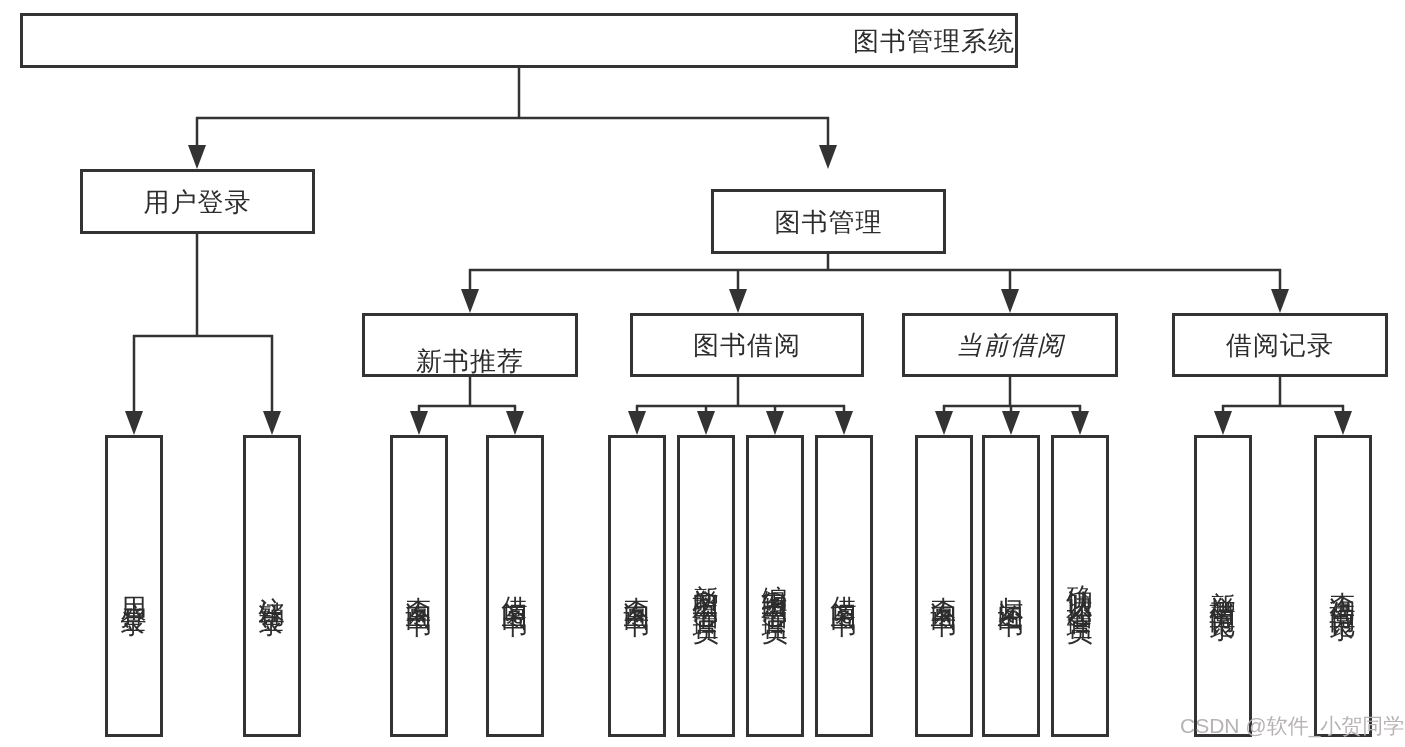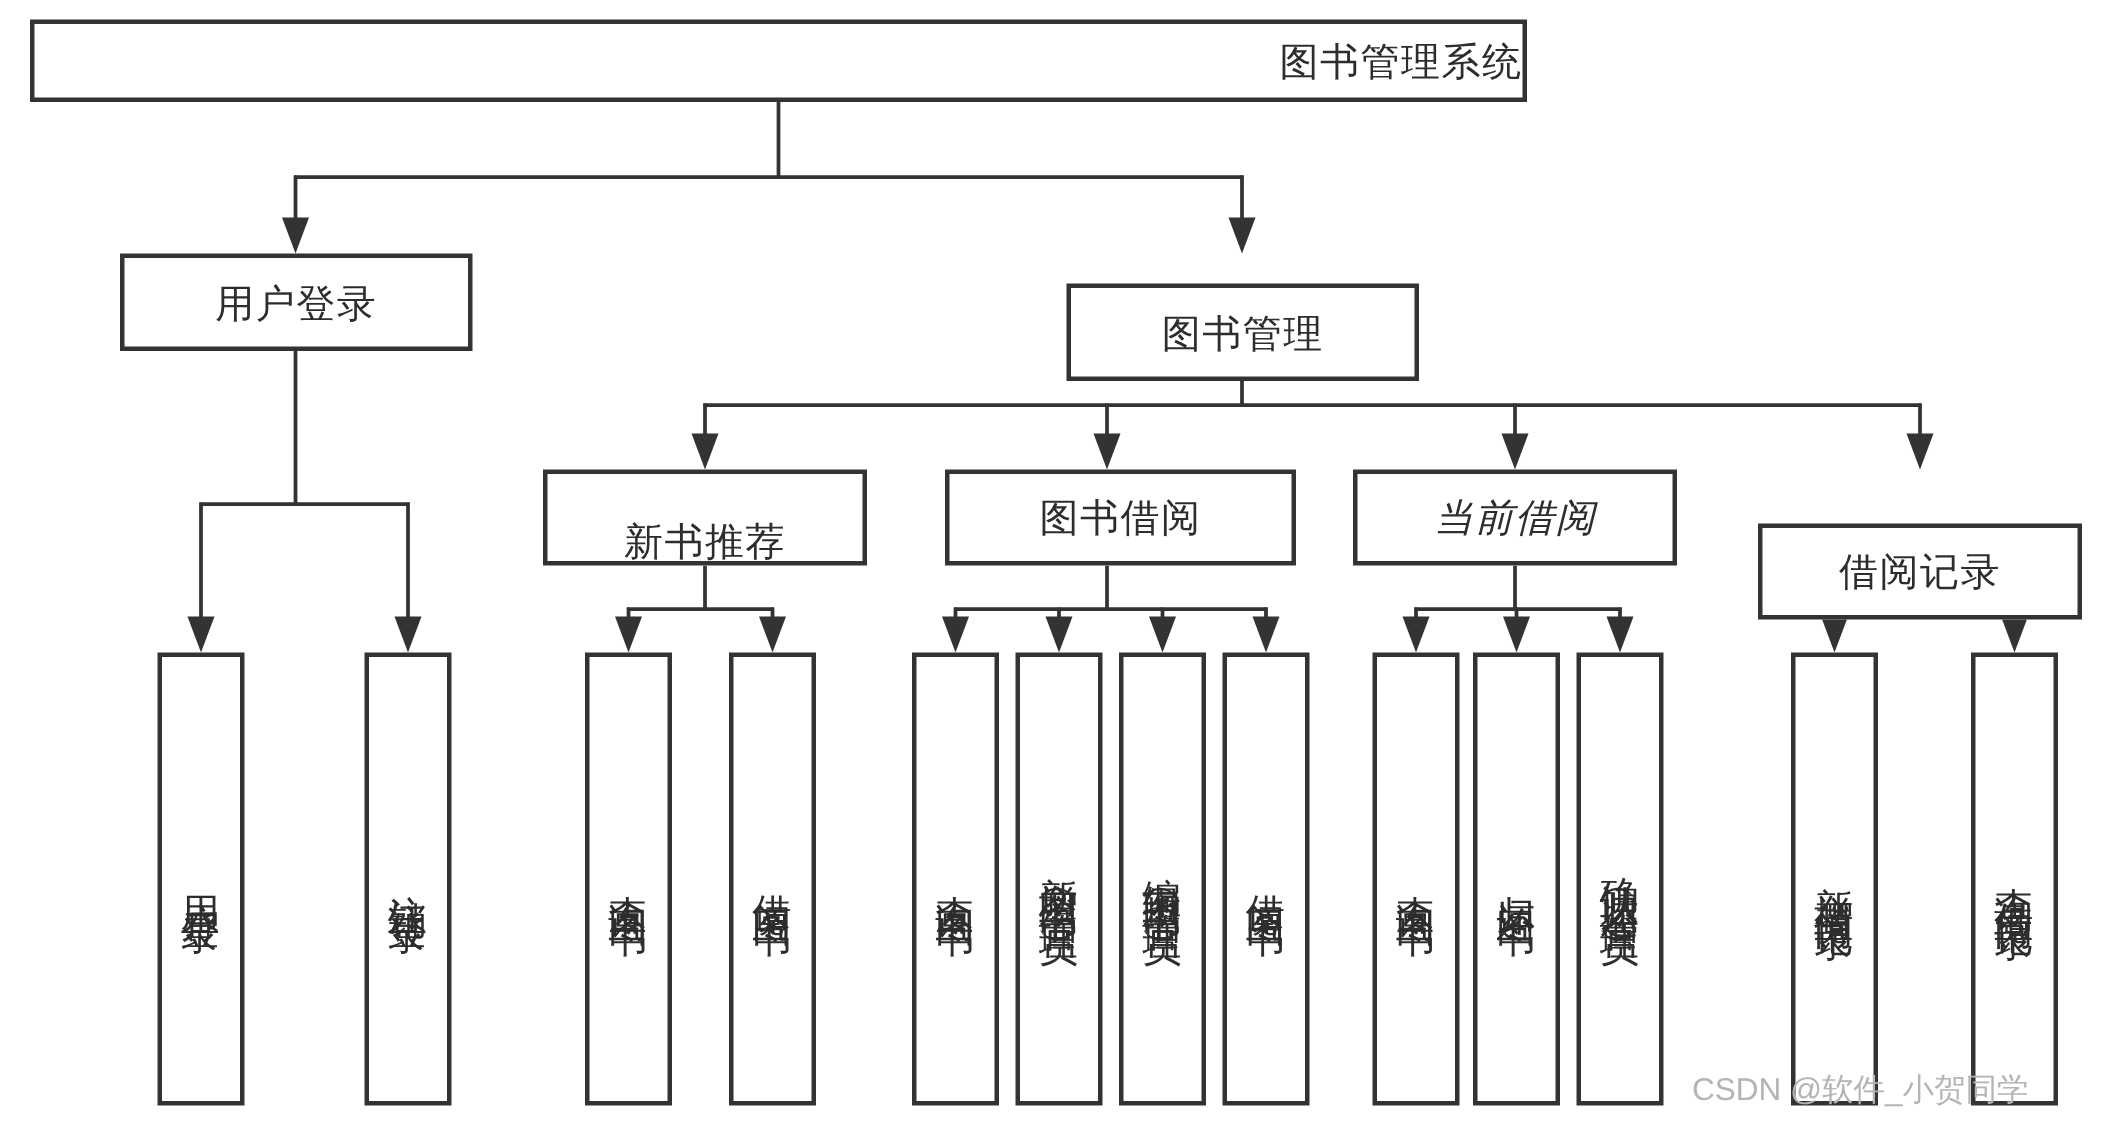--- a/index.html
+++ b/index.html
@@ -44,38 +44,38 @@
     letter-spacing: 5px;
     line-height: 1;
   }
   
   .n-root  { left: 20px;   top: 13px;  width: 998px; height: 55px; justify-content: flex-end; }
   .n-l2a   { left: 80px;   top: 169px; width: 235px; height: 65px; }
   .n-l2b   { left: 711px;  top: 169px; width: 235px; height: 65px; margin-top: 20px; }
   .n-l3a   { left: 362px;  top: 313px; width: 216px; height: 64px; align-items: flex-end; }
   .n-l3b   { left: 630px;  top: 313px; width: 234px; height: 64px; }
   .n-l3c   { left: 902px;  top: 313px; width: 216px; height: 64px; font-style: italic; }
-  .n-l3d   { left: 1172px; top: 313px; width: 216px; height: 64px; margin-top: 36px; }
+  .n-l3d   { left: 1172px; top: 313px; width: 216px; height: 64px; }
   .leaf    { top: 435px; width: 58px; height: 302px; }
   .lf1  { left: 105px; }
   .lf2  { left: 243px; }
   .lf3  { left: 390px; }
   .lf4  { left: 486px; }
   .lf5  { left: 608px; }
   .lf6  { left: 677px; }
   .lf7  { left: 746px; }
   .lf8  { left: 815px; }
   .lf9  { left: 915px; }
   .lf10 { left: 982px; }
   .lf11 { left: 1051px; }
   .lf12 { left: 1194px; }
   .lf13 { left: 1314px; }
   .watermark {
     position: absolute;
-    left: 1128px;
+    left: 1180px;
     top: 712px;
     font-size: 21px;
     color: #b7b3b3;
     white-space: nowrap;
   }
   .connectors line    { stroke: #333333; stroke-width: 2.5; }
   .connectors polygon { fill: #333333; }
 </style>
 </head>
 <body>

